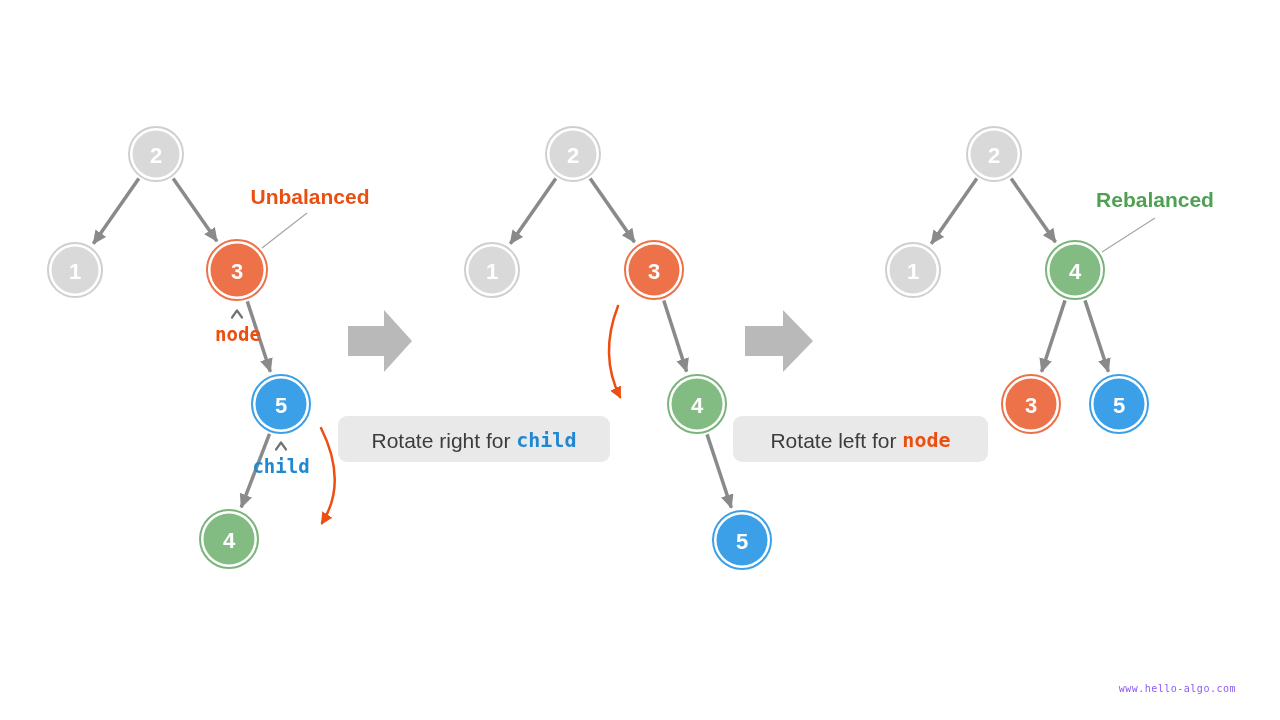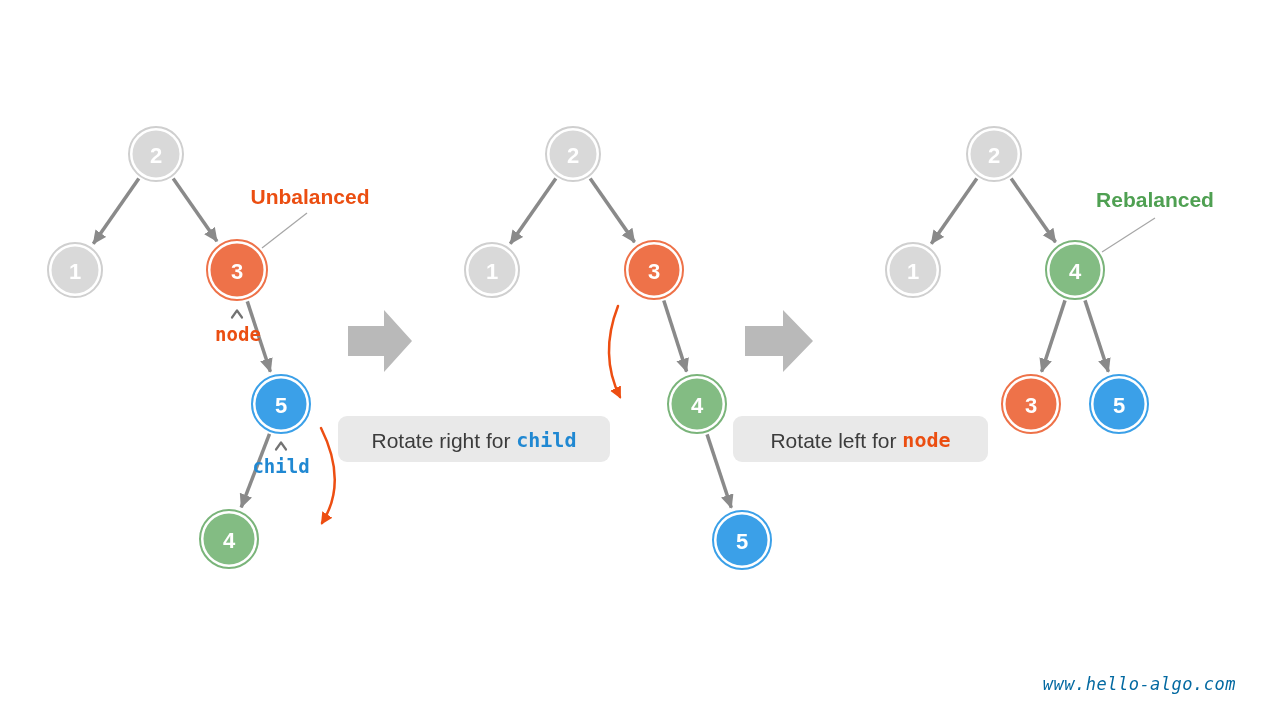--- a/index.html
+++ b/index.html
@@ -9,24 +9,23 @@
     background:#ffffff;
     overflow:hidden;
     font-family:"Liberation Sans", sans-serif;
   }
   #diagram{position:absolute;left:0;top:0;}
   .watermark{
     position:absolute;
     right:44px;
     bottom:26px;
     font-family:"DejaVu Sans Mono", monospace;
-    font-size:17px;
+    font-size:10px;
     letter-spacing:0.5px;
-    color:#0369a1;
-    font-style:italic;
+    color:#8b5cf6;
   }
 </style>
 </head>
 <body>
 
 <div class="canvas">
   <svg id="diagram" width="1280" height="720" viewBox="0 0 1280 720" xmlns="http://www.w3.org/2000/svg">
       <defs>
         <marker id="edgeArrow" markerUnits="userSpaceOnUse" markerWidth="16" markerHeight="14" refX="13" refY="6.5" orient="auto">
           <path d="M0,0 L14,6.5 L0,13 Z" fill="#8A8A8A"></path>

